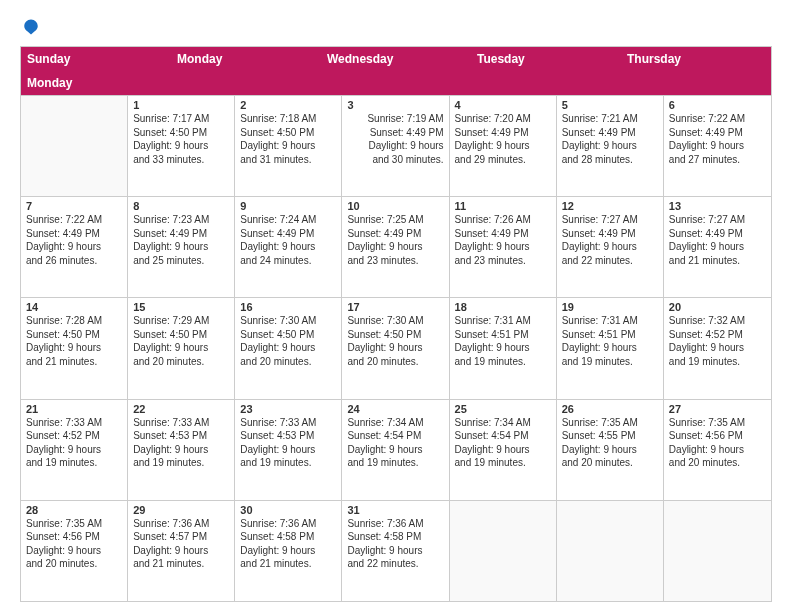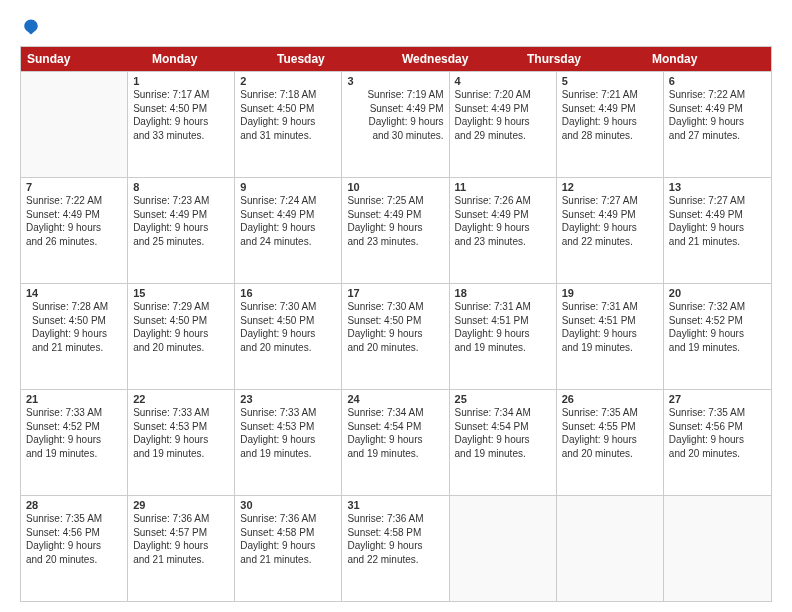--- a/index.html
+++ b/index.html
@@ -56,22 +56,22 @@
       color: #555;
     }
     .calendar {
       flex: 1;
       display: flex;
       flex-direction: column;
       border: 1px solid #ccc;
     }
     .cal-header {
       display: grid;
-      grid-template-columns: repeat(6, 1fr);
-      background: #b91c1c;
+      grid-template-columns: repeat(5, 1fr);
+      background: #be185d;
     }
     .cal-header-cell {
       color: #fff;
       font-size: 12px;
       font-weight: bold;
       padding: 5px 6px;
       text-align: left;
     }
     .cal-body {
       display: flex;
@@ -127,22 +127,22 @@
     <div class="title-block">
       <div class="month-title"></div>
       <div class="location"></div>
     </div>
   </div>
 
   <div class="calendar">
     <div class="cal-header">
     <div class="cal-header-cell">Sunday</div>
         <div class="cal-header-cell">Monday</div>
+        <div class="cal-header-cell">Wednesday</div>
         <div class="cal-header-cell">Tuesday</div>
-        <div class="cal-header-cell">Wednesday</div>
         <div class="cal-header-cell">Thursday</div>
         <div class="cal-header-cell">Monday</div>
       </div>
     <div class="cal-body">
     <div class="cal-row">
           <div class="cal-cell empty"></div>
           <div class="cal-cell">
             <div class="day-num">1</div>
             <div class="day-info" style="white-space: pre-line;">Sunrise: 7:17 AM
 Sunset: 4:50 PM
@@ -232,21 +232,21 @@
             <div class="day-num">13</div>
             <div class="day-info" style="white-space: pre-line;">Sunrise: 7:27 AM
 Sunset: 4:49 PM
 Daylight: 9 hours
 and 21 minutes.</div>
           </div>
         </div>
         <div class="cal-row">
           <div class="cal-cell">
             <div class="day-num">14</div>
-            <div class="day-info" style="white-space: pre-line; margin-left: 6px;">Sunrise: 7:28 AM
+            <div class="day-info" style="white-space: pre-line;">Sunrise: 7:28 AM
 Sunset: 4:50 PM
 Daylight: 9 hours
 and 21 minutes.</div>
           </div>
           <div class="cal-cell">
             <div class="day-num">15</div>
             <div class="day-info" style="white-space: pre-line;">Sunrise: 7:29 AM
 Sunset: 4:50 PM
 Daylight: 9 hours
 and 20 minutes.</div>

